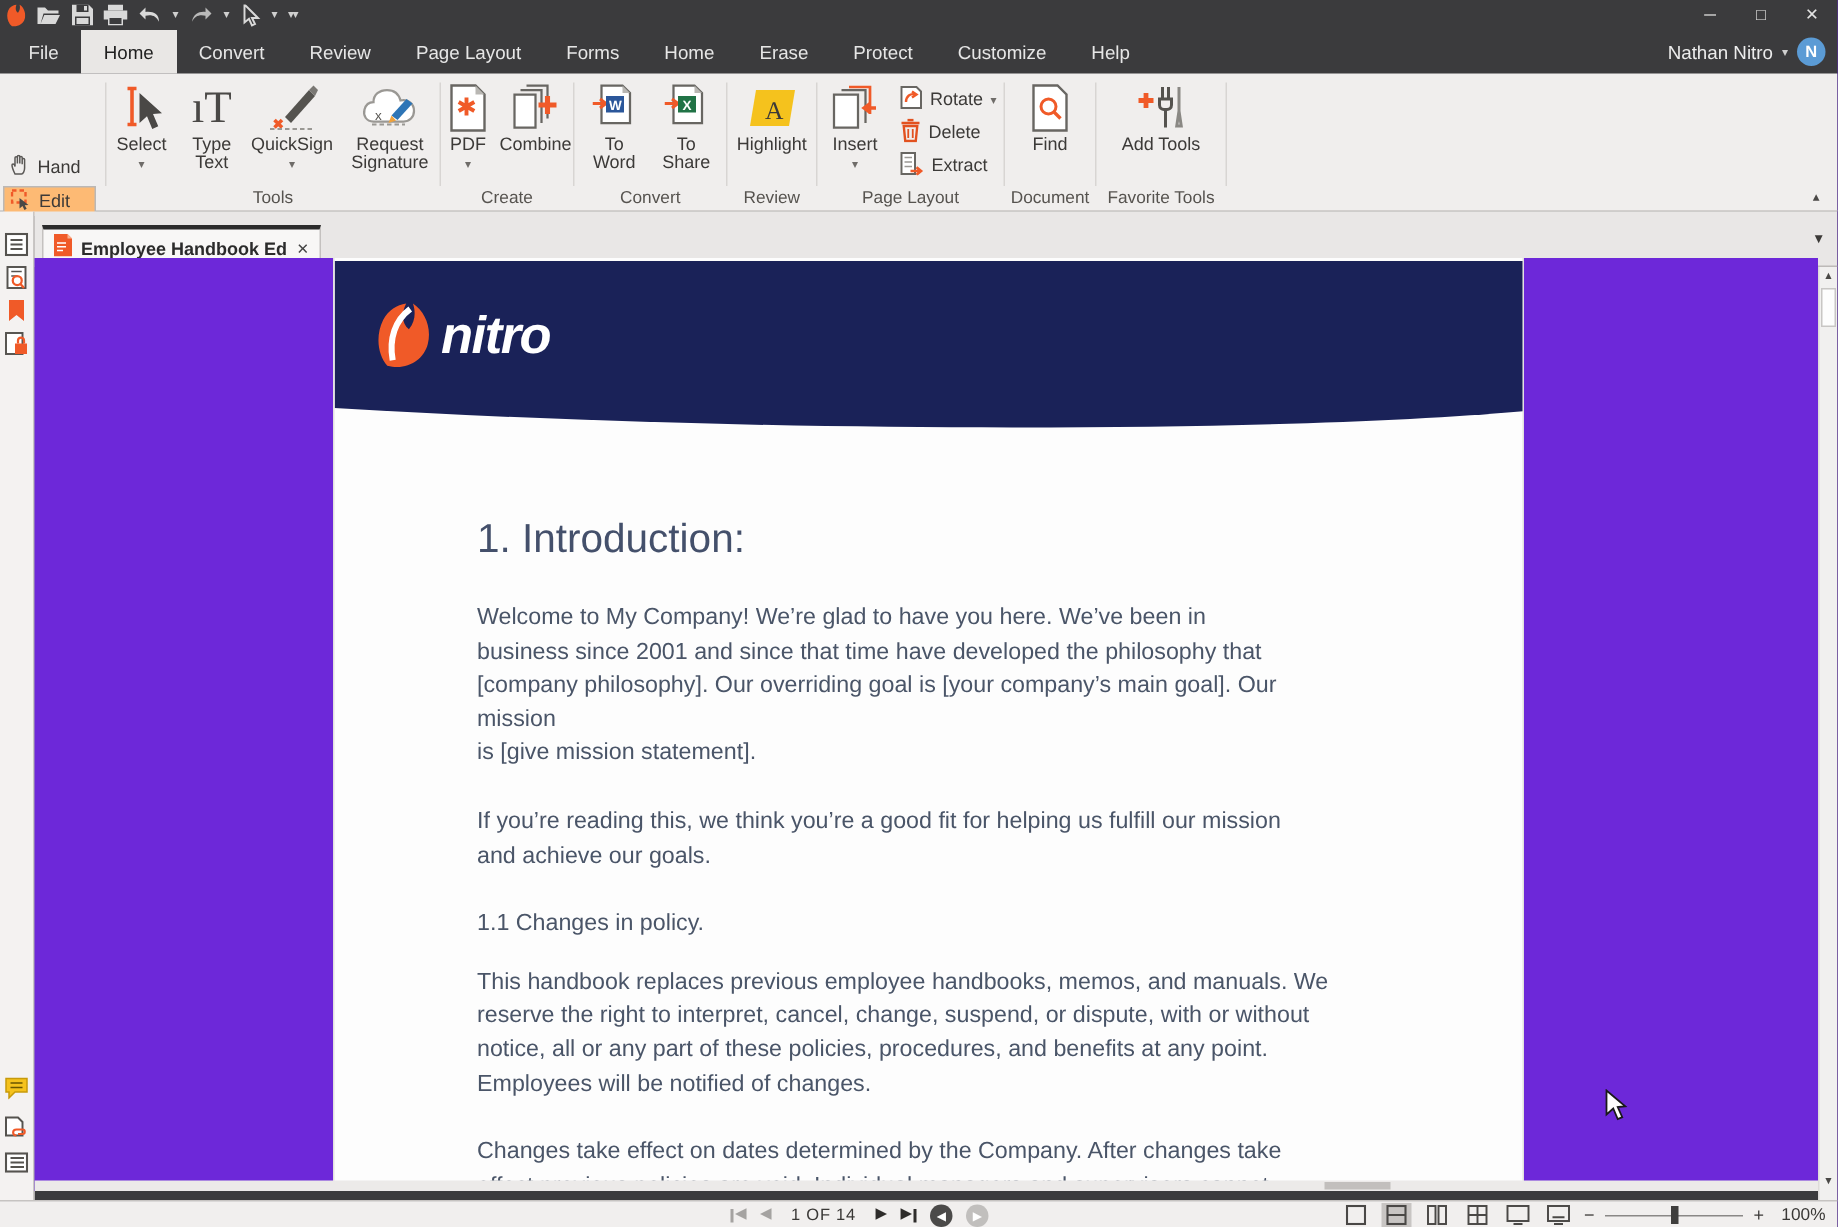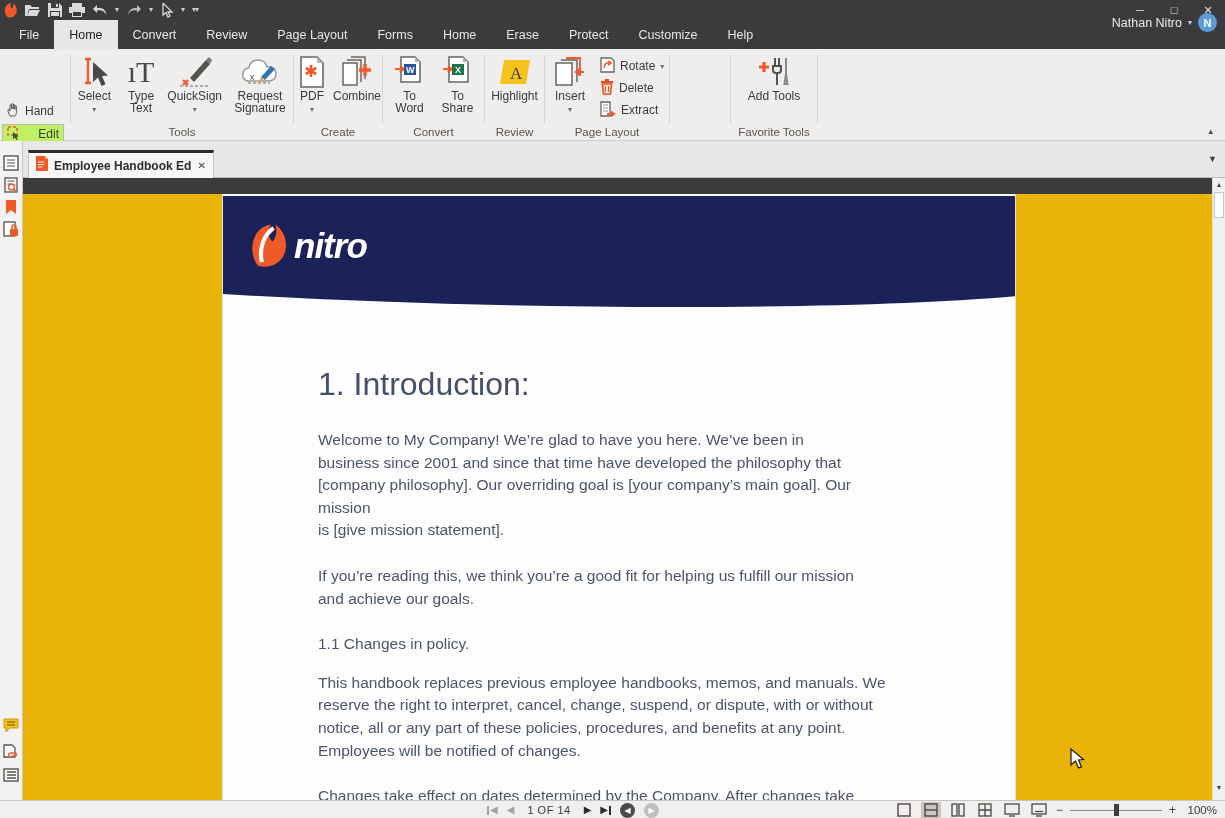--- a/index.html
+++ b/index.html
@@ -12,61 +12,61 @@
   #qat svg { display:block; }
   .qcaret { font-size:8px; color:#cfcfcf; line-height:20px; }
   #win-title { position:absolute; left:0; right:0; top:16px; height:20px; text-align:center; font-size:12px; color:#c4b5fd; line-height:20px; }
   #win-controls { position:absolute; right:0; top:0; height:20px; display:flex; }
   #win-controls span { width:34px; text-align:center; font-size:11px; line-height:20px; color:#e3e3e3; }
 
   
   #menubar { position:absolute; left:0; top:20px; width:1225px; height:29px; background:#3b3b3d; display:flex; align-items:stretch; padding-left:4px; }
   .mtab { color:#e6e6e6; font-size:12.5px; padding:0 15px; display:flex; align-items:center; cursor:default; }
   .mtab.active { background:#e9e7e5; color:#1f1f1f; }
-  #user-area { position:absolute; right:8px; top:8px; height:29px; display:flex; align-items:center; gap:6px; }
+  #user-area { position:absolute; right:8px; top:20px; height:29px; display:flex; align-items:center; gap:6px; }
   #user-name { color:#ececec; font-size:12.5px; }
   #user-caret { color:#cfcfcf; font-size:8px; }
   #avatar { width:19px; height:19px; border-radius:50%; background:#5b9bd5; color:#fff; font-size:11px; font-weight:bold; display:flex; align-items:center; justify-content:center; }
 
   
   #ribbon { position:absolute; left:0; top:49px; width:1225px; height:92px; background:#f0eeed; border-bottom:1px solid #d2cfcd; }
   .vdiv { position:absolute; top:6px; bottom:16px; width:1px; background:#d8d5d3; }
   .grp { position:absolute; top:0; height:91px; }
   .glabel { position:absolute; bottom:2px; left:0; right:0; text-align:center; font-size:11.5px; color:#56534f; }
   .gbtns { position:absolute; top:2px; left:0; right:0; display:flex; justify-content:center; gap:4px; }
   .rbtn { display:flex; flex-direction:column; align-items:center; padding-top:3px; color:#3c3a38; font-size:12px; line-height:12px; text-align:center; }
   .rbtn .ric { height:36px; display:flex; align-items:center; justify-content:center; }
   .rbtn .rcaret { font-size:8px; color:#6f6c69; margin-top:2px; }
   .modecol { position:absolute; left:2px; top:52px; width:62px; display:flex; flex-direction:column; gap:3px; }
   .mode { display:flex; align-items:center; gap:5px; height:20px; padding:0 5px; font-size:12px; color:#3c3a38; }
-  .mode.active { background:#bef264; box-shadow:0 0 0 1px #bbb8b6 inset;justify-content:space-between; }
+  .mode.active { background:#fdba74; box-shadow:0 0 0 1px #bbb8b6 inset; }
   .mode .mcaret { font-size:8px; color:#6f6c69; }
   .smallcol { display:flex; flex-direction:column; gap:2px; padding-top:5px; }
   .sbtn { display:flex; align-items:center; gap:5px; height:20px; font-size:12px; color:#3c3a38; }
   #ribbon-collapse { position:absolute; right:12px; bottom:4px; font-size:9px; color:#4a4846; }
 
   
   #tabbar { position:absolute; left:23px; top:141px; width:1202px; height:37px; background:#e9e7e6; border-bottom:1px solid #bdbab8; }
   #doc-tab { position:absolute; left:5px; top:9px; width:186px; height:28px; background:#f8f7f6; border:1px solid #c4c1bf; border-bottom:none; border-top:3px solid #2b2b2b; display:flex; align-items:center; gap:6px; padding:0 7px; }
   #doc-tab .tab-title { font-size:12px; font-weight:bold; color:#2b2b2b; white-space:nowrap; overflow:hidden; }
   #doc-tab .tab-close { margin-left:auto; font-size:10px; color:#444; }
   #tab-menu { position:absolute; right:8px; top:13px; font-size:9px; color:#3c3a38; }
 
   
   #sidebar { position:absolute; left:0; top:141px; width:23px; height:659px; background:#f4f2f1; border-right:1px solid #c9c6c4; }
   .sb-ic { position:absolute; left:3px; width:17px; height:17px; }
 
   
-  #canvas { position:absolute; left:23px; top:194px; width:1189px; height:622px; background:#eab308; overflow:hidden; }
+  #canvas { position:absolute; left:23px; top:172px; width:1189px; height:622px; background:#6d28d9; overflow:hidden; }
   #page { position:absolute; left:199px; top:0; width:794px; height:622px; background:#fdfdfd; border-left:1px solid #e3e1df; border-right:1px solid #e3e1df; overflow:hidden; }
   #page-header { position:absolute; left:0; top:2px; width:100%; height:116px; }
   #logo { position:absolute; left:28px; top:26px; display:flex; align-items:center; gap:7px; }
   #logo .brand { color:#fff; font-size:35px; font-weight:bold; font-style:italic; letter-spacing:-1px; }
   #doc-body { position:absolute; left:95px; top:172px; width:615px; color:#4a5568; }
-  #doc-heading { font-size:32px; color:#44506b; font-weight:400; margin-bottom:26px; }
+  #doc-heading { font-size:27px; color:#44506b; font-weight:400; margin-bottom:26px; }
   .para { font-size:15.5px; line-height:22.6px; white-space:pre-line; margin-bottom:23px; }
   .para.sub { margin-bottom:16px; }
 
   
   #vscroll { position:absolute; left:1212px; top:178px; width:13px; height:622px; background:#f1f0ef; border-left:1px solid #dddbd9; }
   #vscroll .arr { position:absolute; left:0; width:12px; text-align:center; font-size:7px; color:#4a4846; }
   #vthumb { position:absolute; left:1px; top:14px; width:10px; height:26px; background:#fdfdfd; border:1px solid #c8c6c4; }
   #hscroll { position:absolute; left:0; bottom:0; width:1189px; height:7px; background:#eceae9; }
   #hthumb { position:absolute; left:860px; top:1px; width:44px; height:5px; background:#c2bfbd; }
 
@@ -367,20 +367,35 @@
                 <path d="M7 13 h6 M11 10.5 l3 2.5 -3 2.5" fill="none" stroke="#f05a28" stroke-width="1.8"></path>
               </svg></span>
           <span>Extract</span>
         </div>
       </div>
     </div>
     <div class="glabel">Page Layout</div>
   </div>
   <div class="vdiv" style="left:669px;"></div>
 
+  <div class="grp" style="left:671px; width:58px;">
+    <div class="gbtns">
+      <div class="rbtn" style="width:44px;">
+        <span class="ric">
+            <svg width="26" height="32" viewBox="0 0 26 32">
+              <path d="M2 1 h16 l6 6 v24 H2 Z" fill="#fff" stroke="#686662" stroke-width="1.6"></path>
+              <circle cx="12" cy="15" r="5" fill="none" stroke="#f05a28" stroke-width="2"></circle>
+              <path d="M15.5 18.5 L20 23" stroke="#f05a28" stroke-width="2.2"></path>
+            </svg>
+          </span>
+        <span>Find</span>
+      </div>
+    </div>
+    <div class="glabel">Document</div>
+  </div>
   <div class="vdiv" style="left:730px;"></div>
 
   <div class="grp" style="left:732px; width:84px;">
     <div class="gbtns">
       <div class="rbtn" style="width:54px;">
         <span class="ric">
             <svg width="32" height="32" viewBox="0 0 32 32">
               <g stroke="#f05a28" stroke-width="3.2">
                 <path d="M6 6 v10 M1 11 h10"></path>
               </g>

